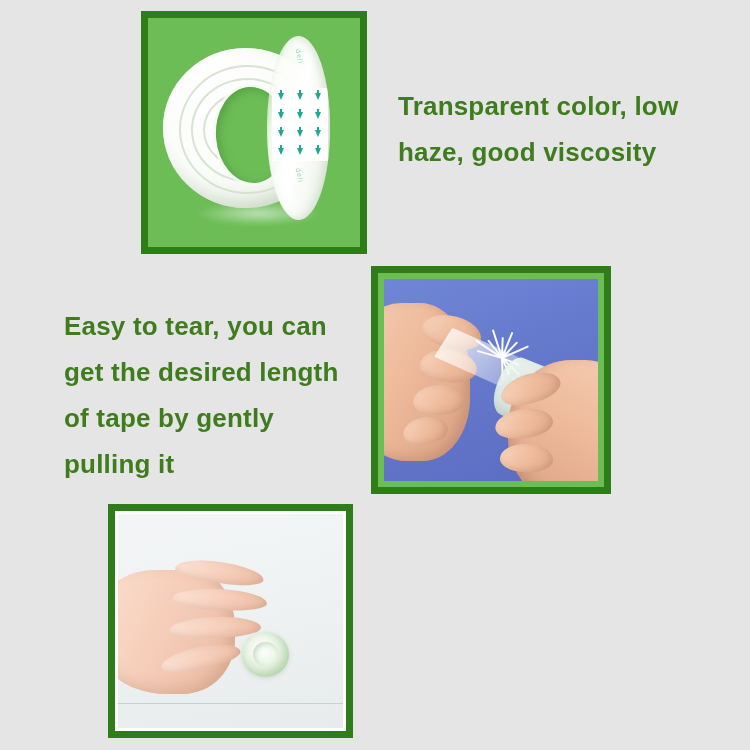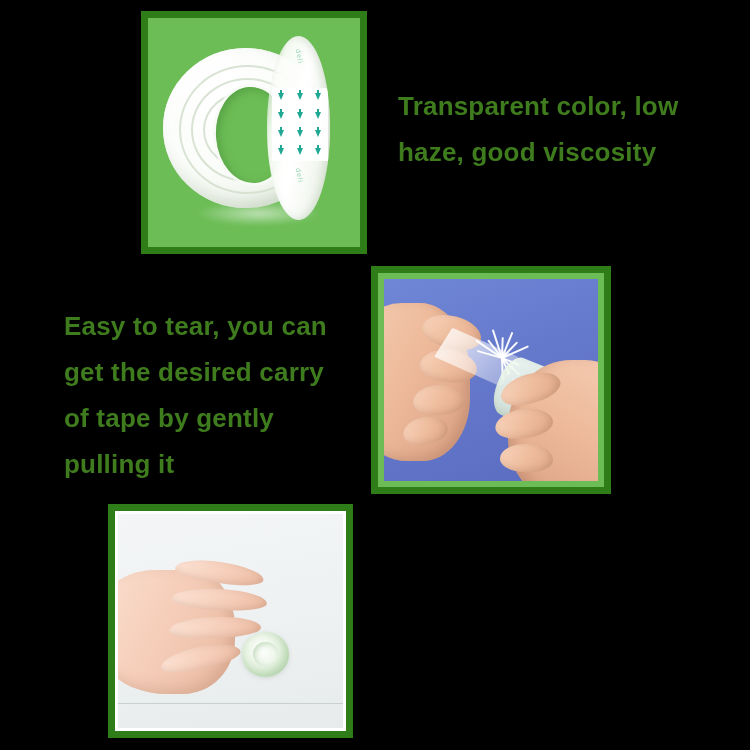--- a/index.html
+++ b/index.html
@@ -9,21 +9,21 @@
     background: #ffffff;
   }
   body {
     font-family: "Liberation Sans", sans-serif;
   }
 
   #page {
     position: relative;
     width: 750px;
     height: 750px;
-    background: #000000;
+    background: #e5e5e5;
     overflow: hidden;
   }
 
   
   .panel {
     position: absolute;
     box-sizing: border-box;
     background: #2f7d18;
   }
   .panel-inner {
@@ -393,21 +393,21 @@
         </div>
 
       </div>
     </div>
   </div>
 
   <div class="feature-text" id="text-transparent">Transparent color, low
 haze, good viscosity</div>
 
   <div class="feature-text" id="text-easy-tear">Easy to tear, you can
-get the desired carry
+get the desired length
 of tape by gently
 pulling it</div>
 
   <div class="panel" id="panel-tear">
     <div class="blue-stage">
 
       <div class="hand-left">
         <span class="finger f1"></span>
         <span class="finger f2"></span>
         <span class="finger f3"></span>

